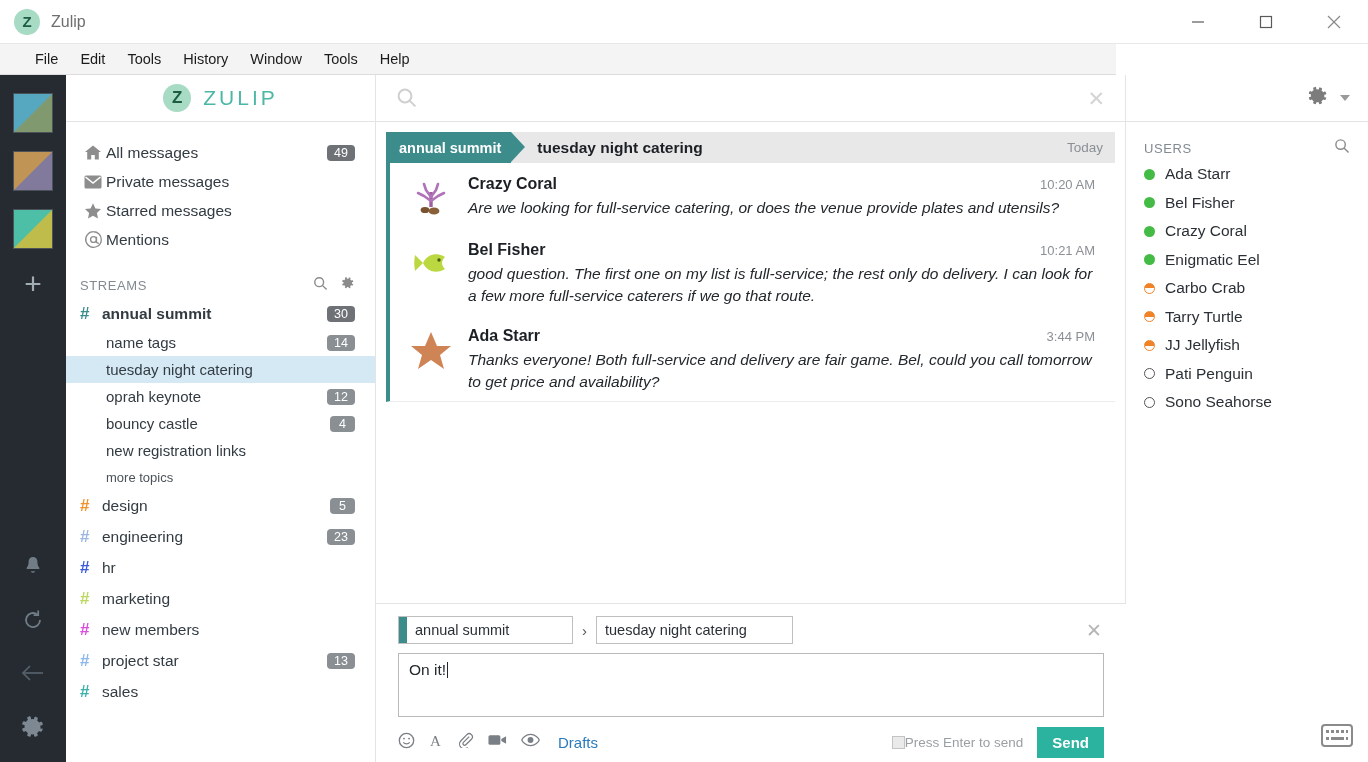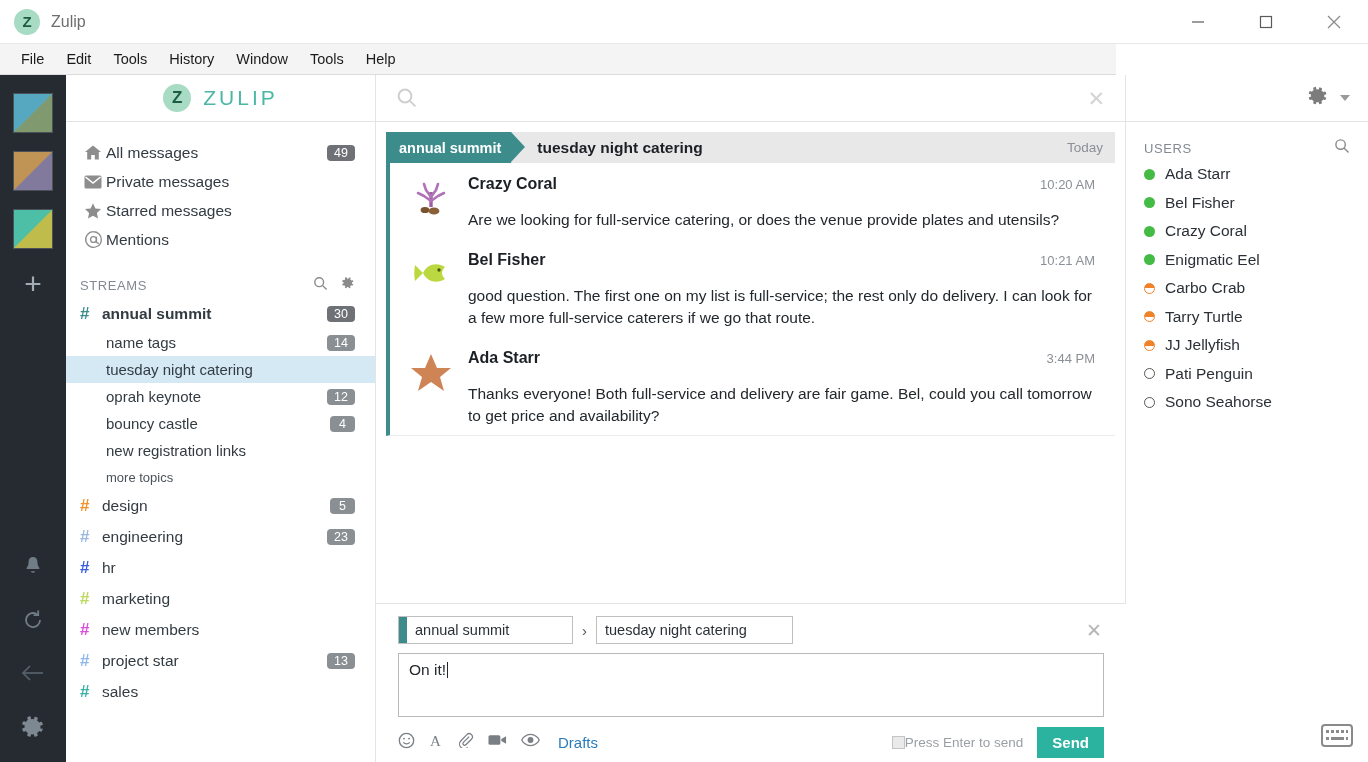--- a/index.html
+++ b/index.html
@@ -28,21 +28,21 @@
   .tb-controls { margin-left:auto; display:flex; height:44px; }
   .tb-btn {
     width:68px; height:44px; display:flex; align-items:center; justify-content:center;
   }
   .tb-btn svg { display:block; }
 
   
   .menubar {
     position:absolute; left:0; top:44px; width:1116px; height:31px;
     background:#f4f4f4; border-bottom:1px solid #dcdcdc;
-    display:flex; align-items:center; padding-left:10px;
+    display:flex; align-items:center; padding-left:24px;
   }
   .menu-item {
     font-size:14.5px; color:#1b1b1b; padding:4px 11px; cursor:default;
     white-space:nowrap;
   }
 
   
   .rail {
     position:absolute; left:0; top:75px; width:66px; height:687px;
     background:#262b31;
@@ -185,21 +185,21 @@
     display:flex; padding:12px 12px 8px 18px; position:relative;
   }
   .avatar {
     width:46px; height:46px; flex:0 0 46px; display:flex; align-items:flex-start;
     justify-content:center; font-size:30px; line-height:1; padding-top:2px;
   }
   .msg-body { flex:1; padding-left:14px; padding-right:8px; }
   .msg-head { display:flex; align-items:baseline; }
   .msg-author { font-size:16px; font-weight:bold; color:#1c2025; }
   .msg-time { margin-left:auto; font-size:13px; color:#8b9096; white-space:nowrap; }
-  .msg-text { font-size:15.5px; color:#23282d; line-height:1.42; margin-top:16px; }
+  .msg-text { font-size:15.5px; color:#23282d; line-height:1.42; margin-top:4px;font-style:italic; }
 
   
   .compose {
     position:absolute; left:376px; top:603px; width:750px; height:159px;
     background:#fff; border-top:1px solid #e4e4e4; padding:12px 22px 0 22px;
   }
   .compose-row1 { display:flex; align-items:center; height:28px; }
   .stream-field {
     display:flex; align-items:stretch; height:28px;
     border:1px solid #bfbfbf; background:#fff;

